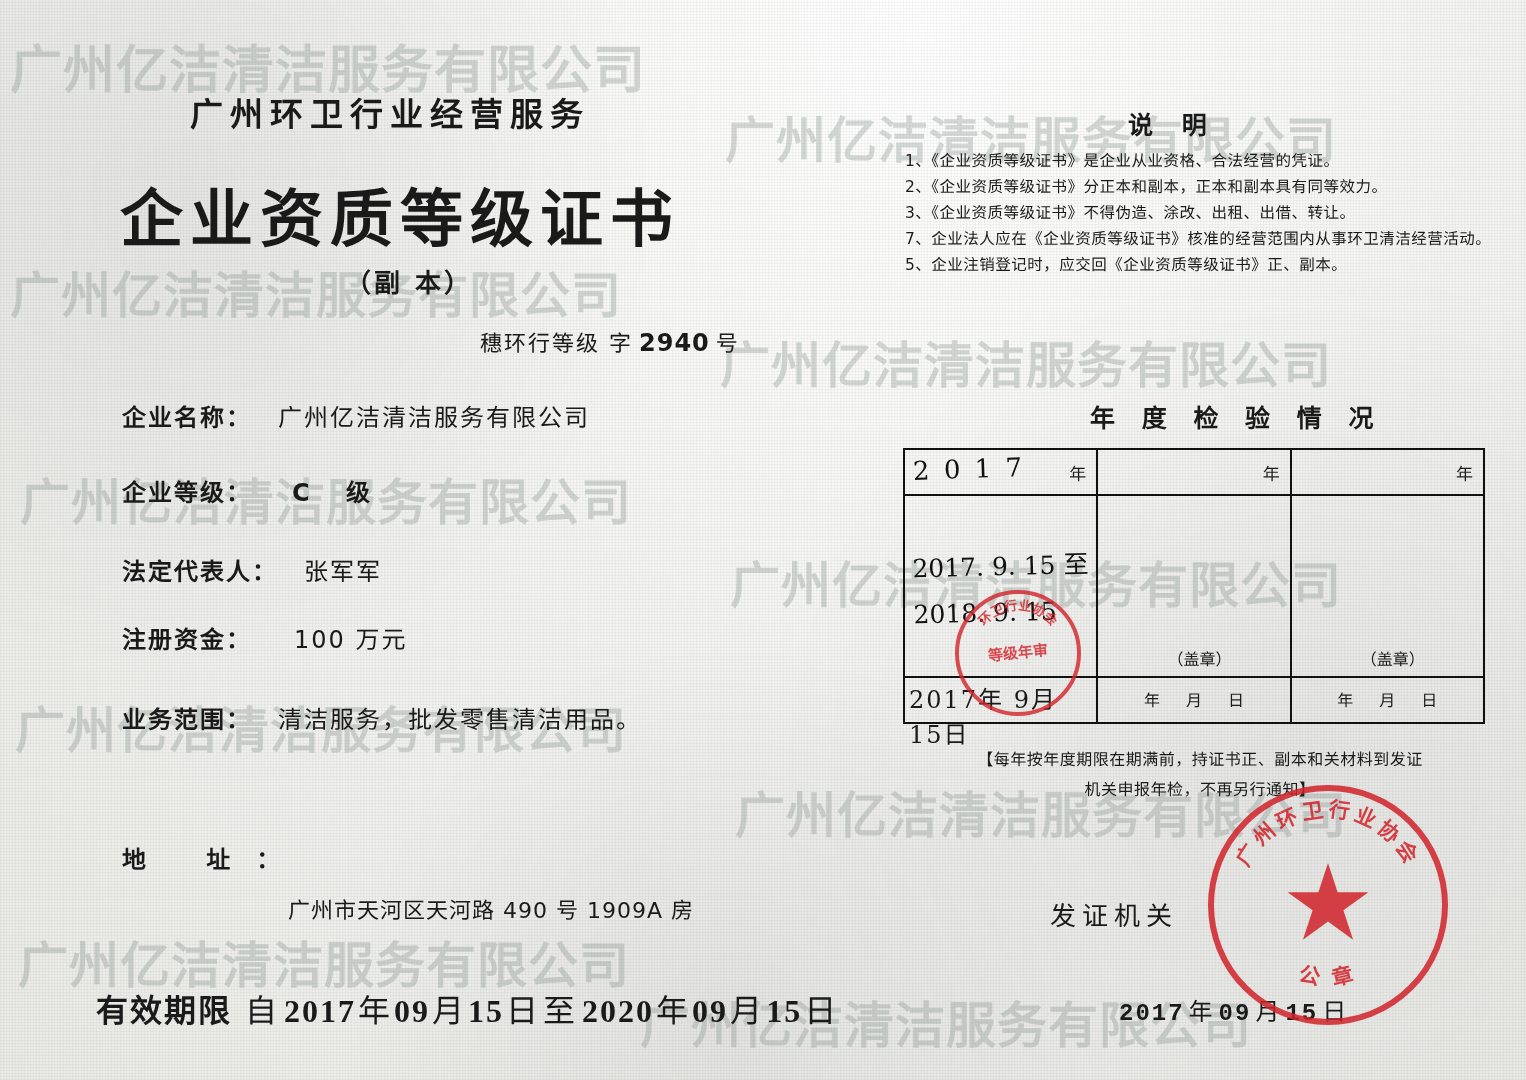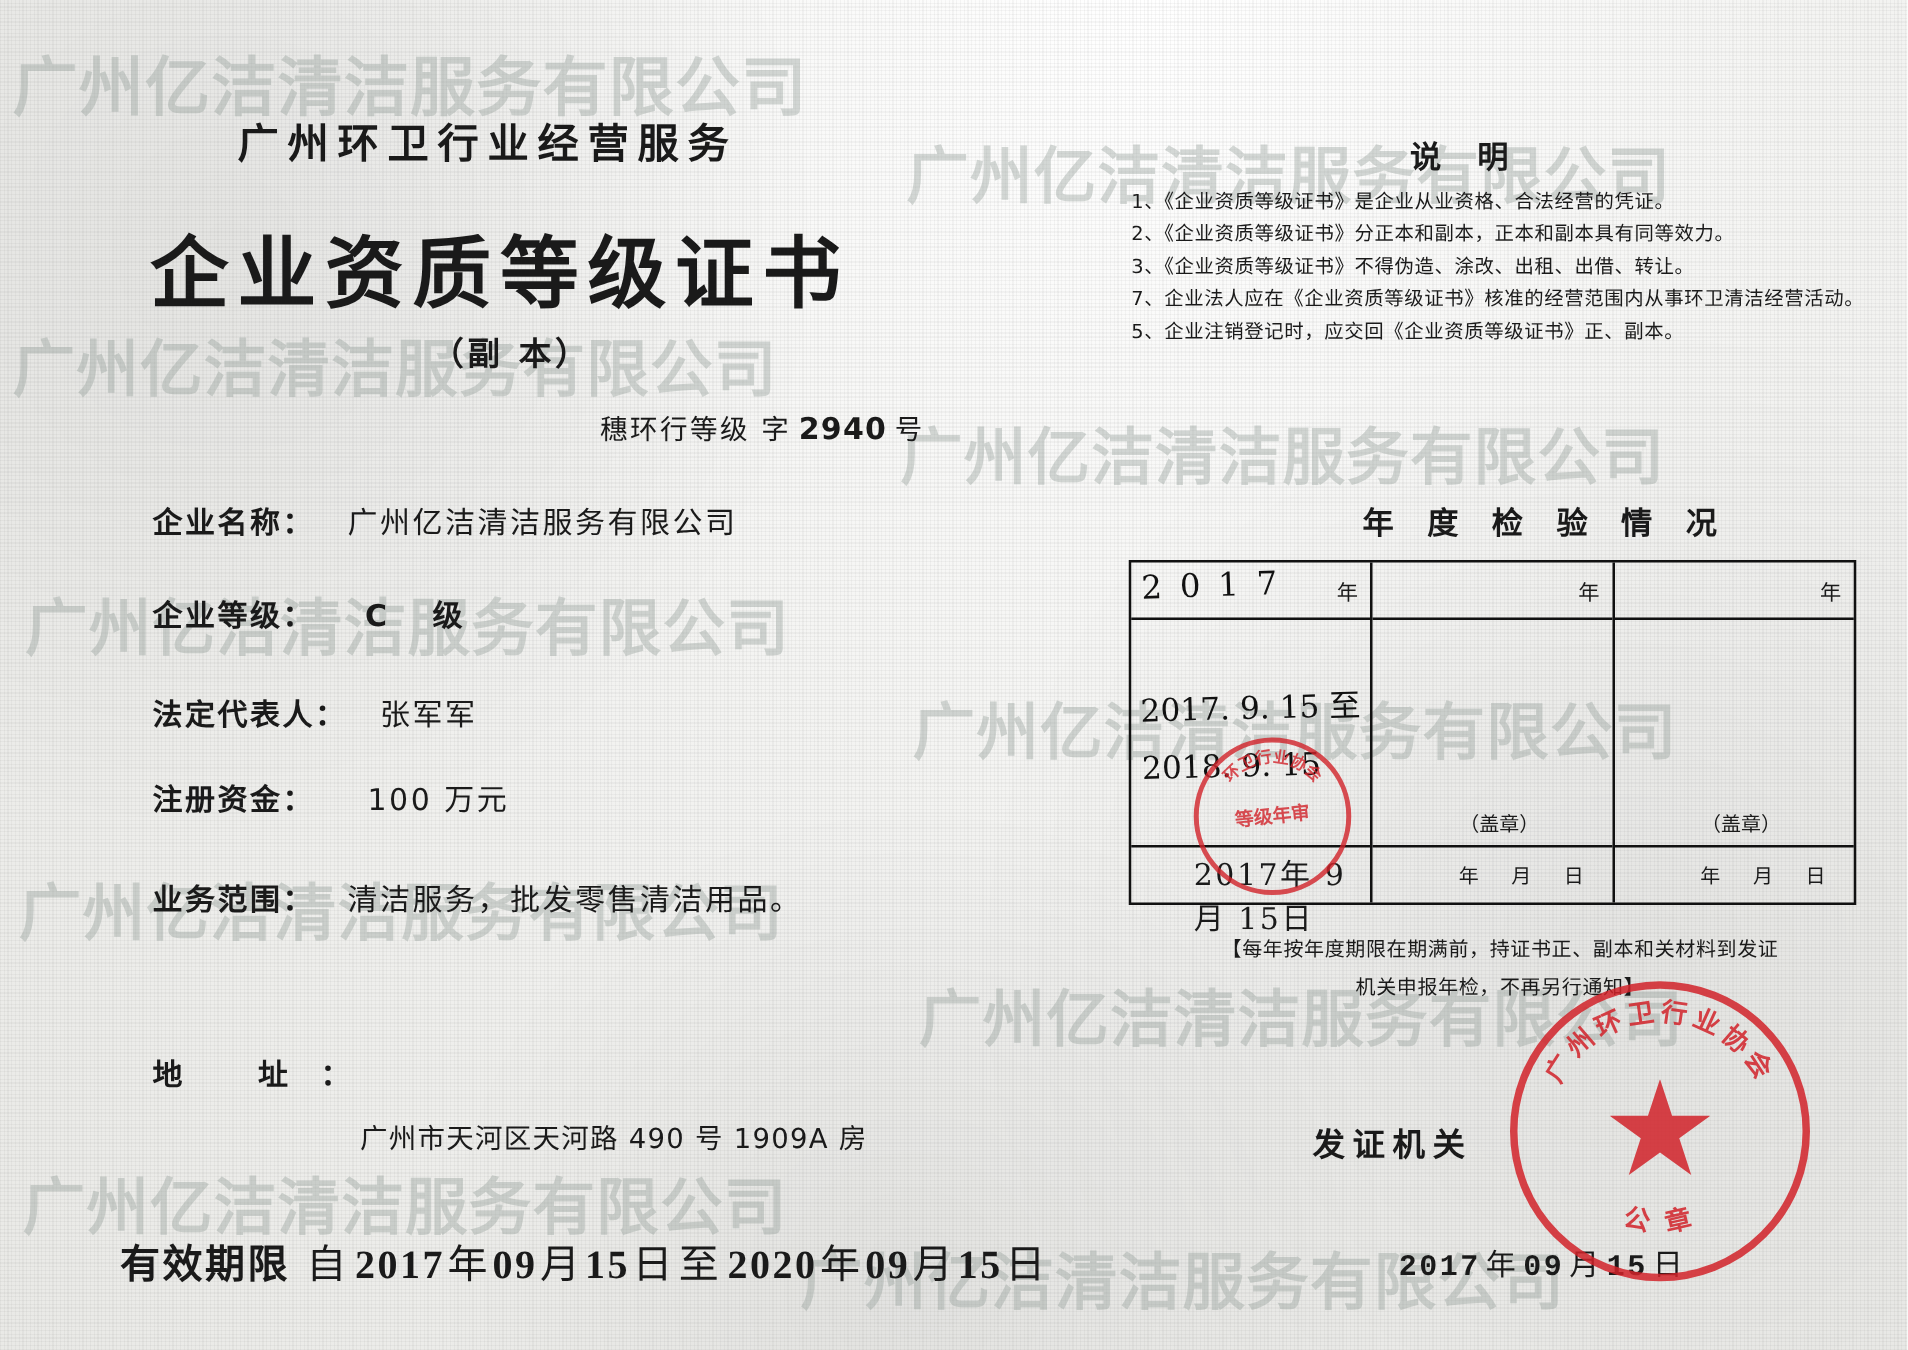--- a/index.html
+++ b/index.html
@@ -231,21 +231,20 @@
   }
   .insp-date {
     height: 42px;
     display: flex;
     align-items: center;
     justify-content: center;
     gap: 26px;
     font-size: 16px;
     font-family: "DejaVu Sans", "Liberation Sans", sans-serif;
     position: relative;
-    margin-left: 46px;
   }
   .insp-date .hand {
     position: absolute;
     left: 4px;
     top: 2px;
     font-size: 24px;
     font-family: "DejaVu Serif", serif;
     letter-spacing: 2px;
   }
   .hand-dates {
@@ -268,21 +267,21 @@
     font-size: 16px;
     line-height: 30px;
     font-family: "DejaVu Sans", "Liberation Sans", sans-serif;
     letter-spacing: 0.5px;
   }
   .issuer {
     position: absolute;
     left: 150px;
     top: 895px;
     font-size: 26px;
-    font-weight: 700;
+    font-weight: 400;
     letter-spacing: 6px;
     font-family: "DejaVu Sans", "Liberation Sans", sans-serif;
   }
   .issue-date {
     position: absolute;
     left: 215px;
     top: 992px;
     font-size: 24px;
     font-family: Liberation Mono, monospace;
     letter-spacing: 2px;

